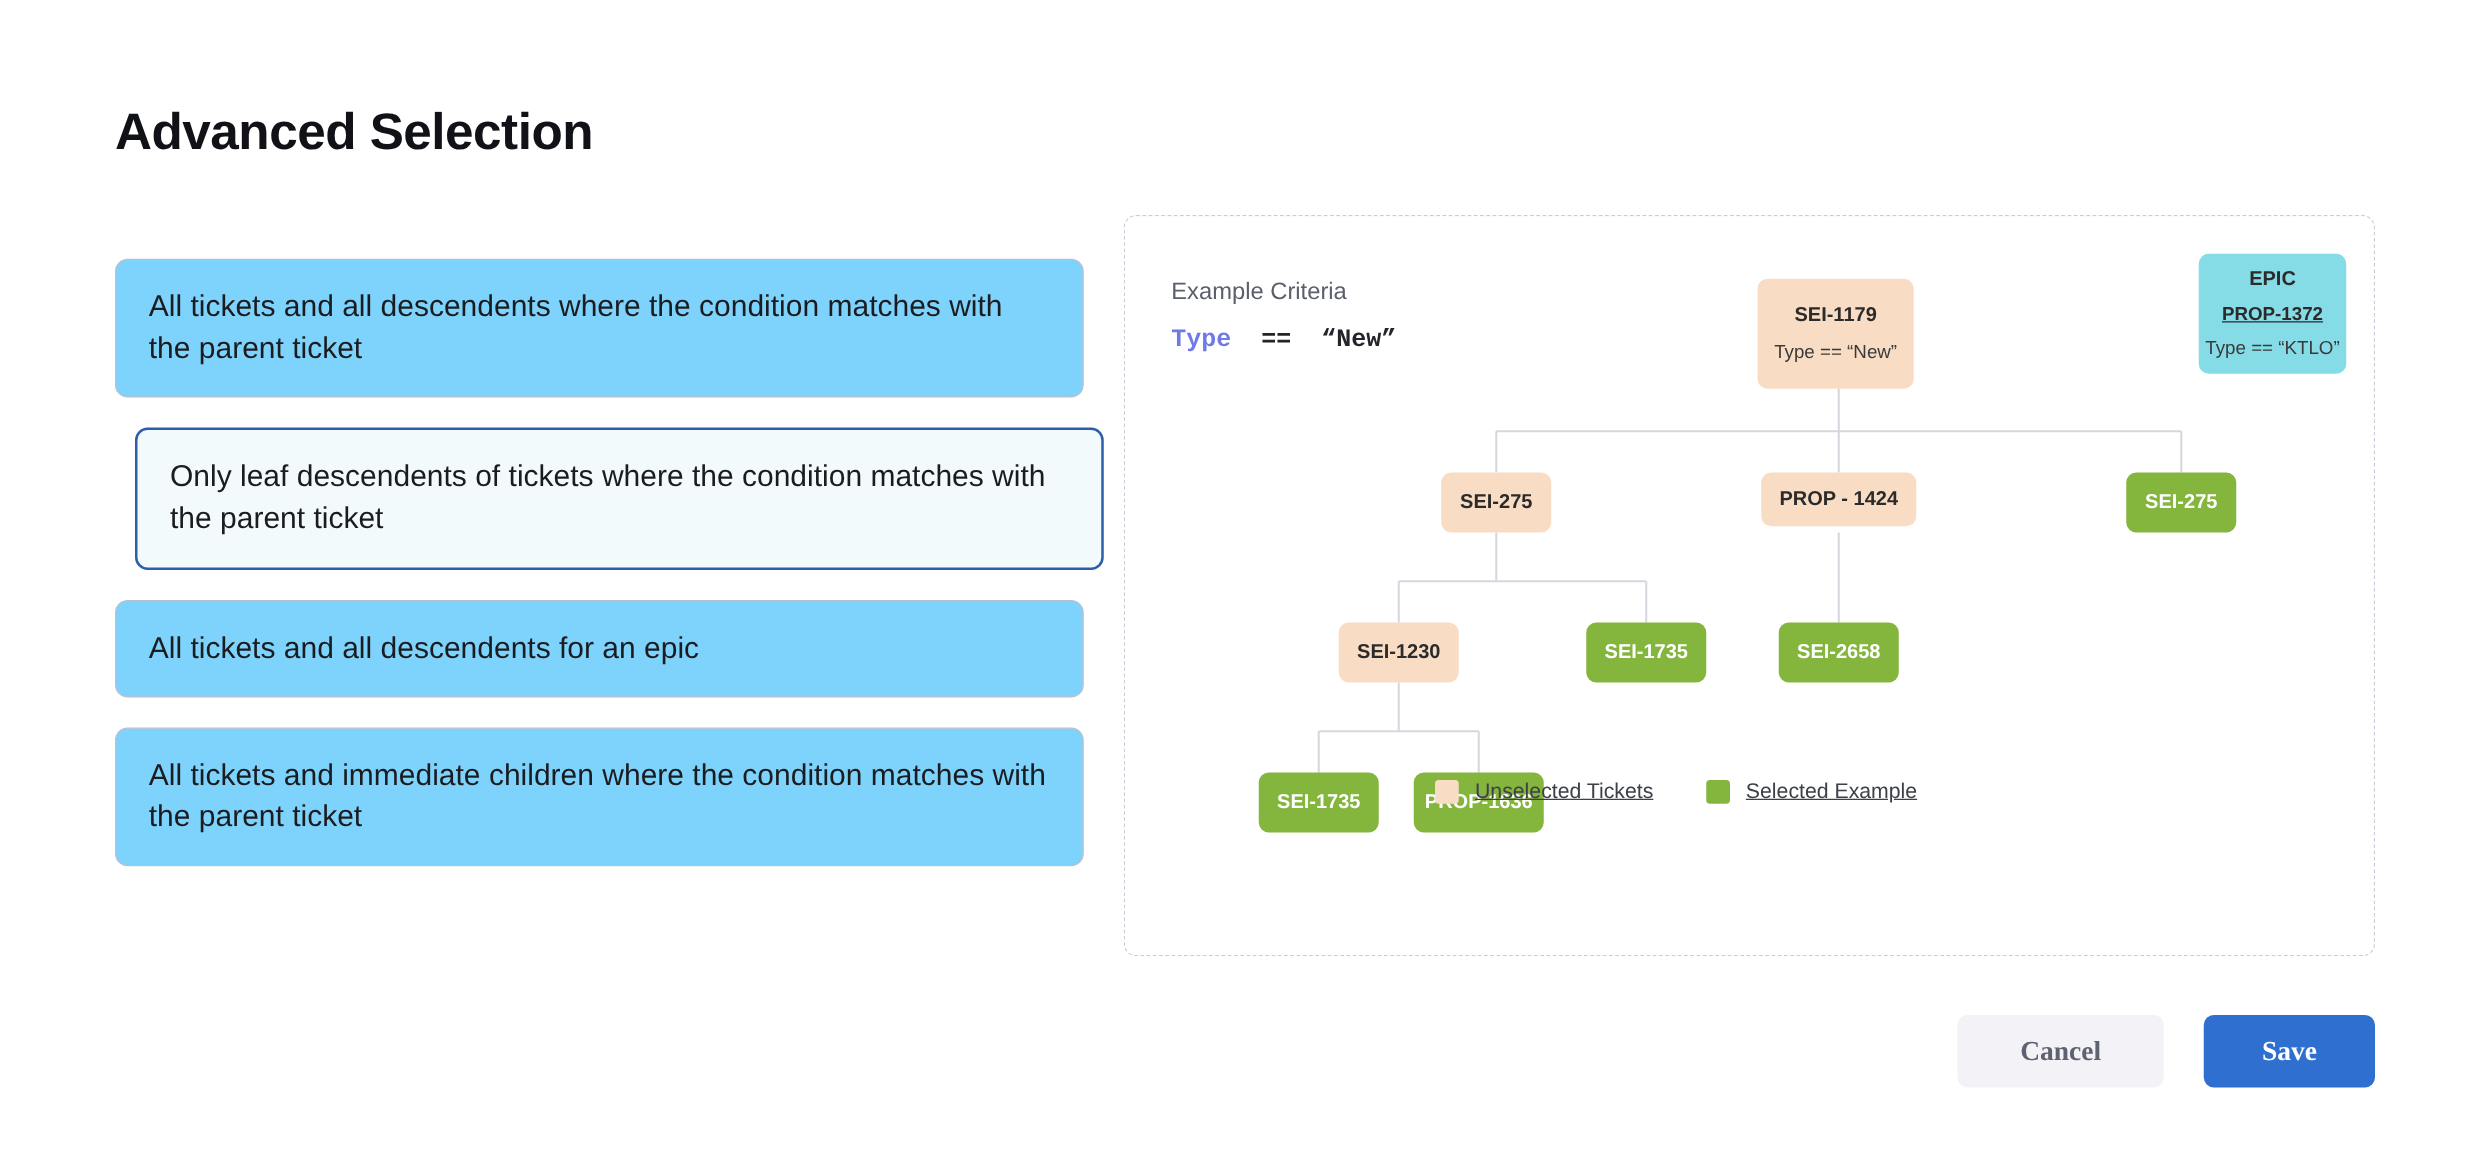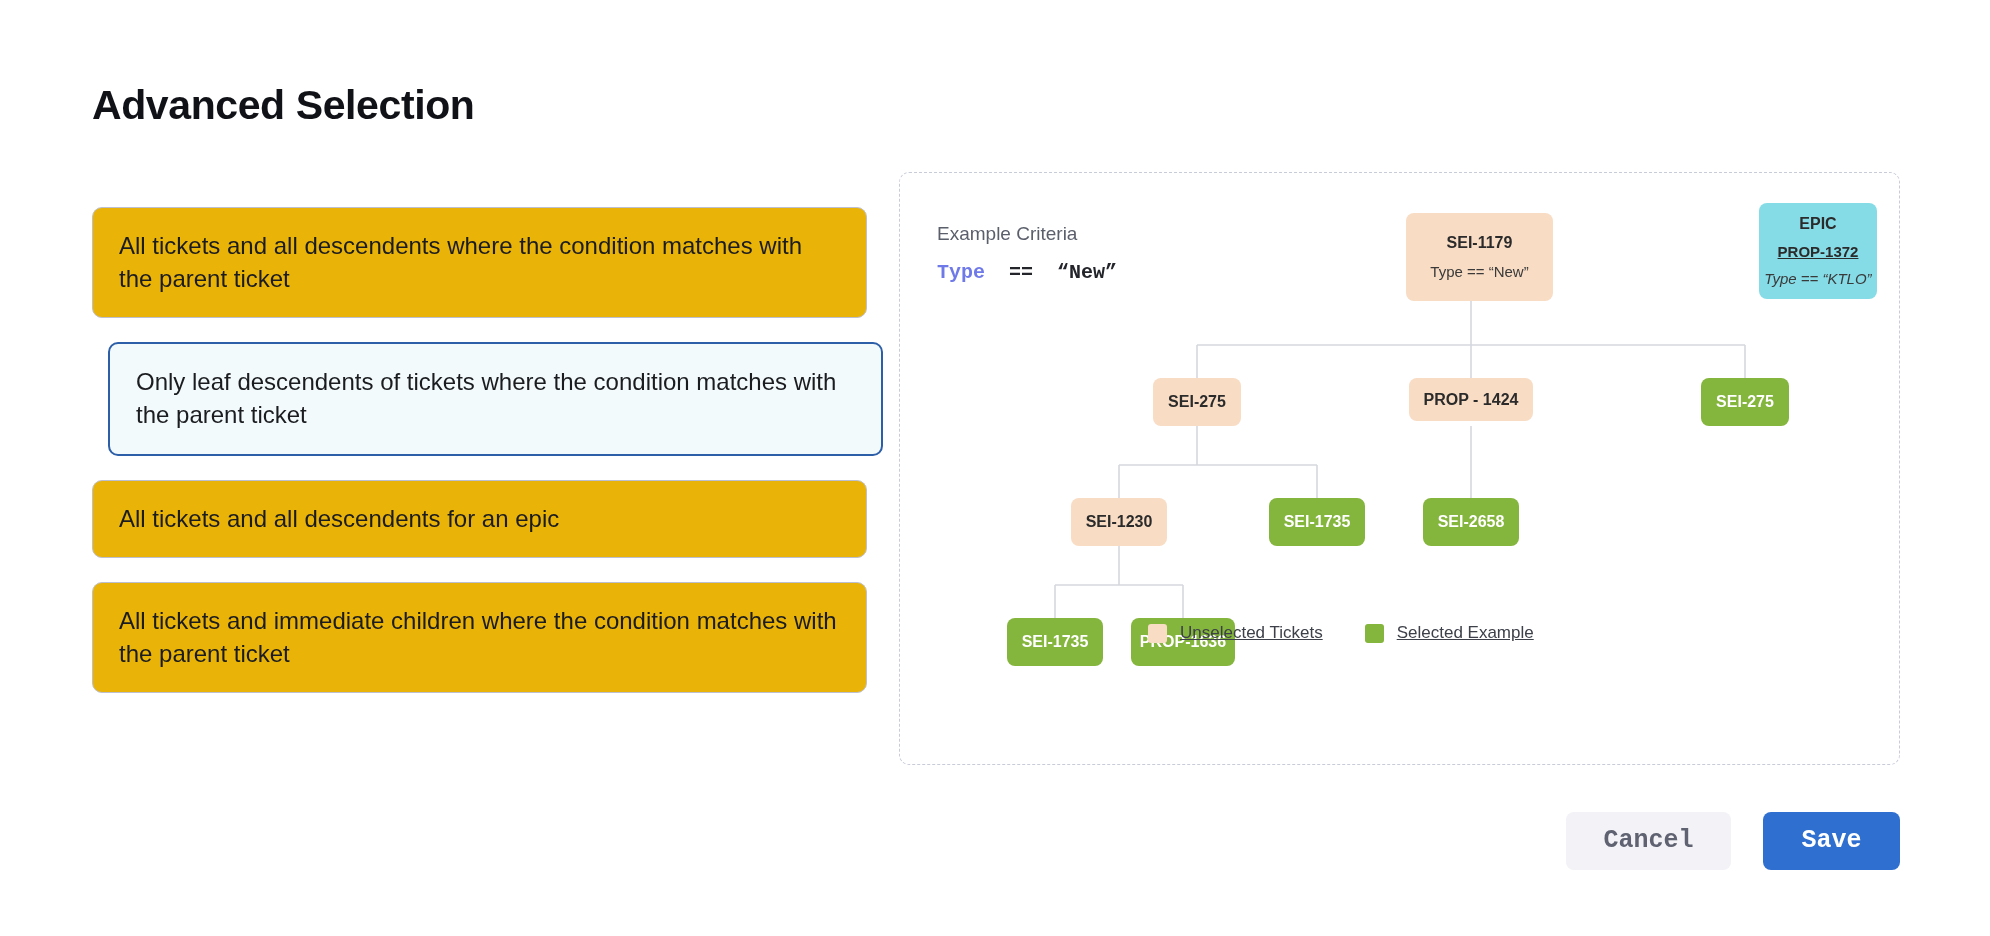--- a/index.html
+++ b/index.html
@@ -35,21 +35,21 @@
     position: absolute;
     left: 92px;
     top: 207px;
     width: 775px;
   }
   .option-card {
     position: relative;
     width: 775px;
     border: 1.5px solid #bcbfcf;
     border-radius: 10px;
-    background: #eab308;
+    background: #7dd3fc;
     padding: 22px 26px;
     margin-bottom: 24px;
     font-size: 24px;
     line-height: 1.36;
     color: #1b1c20;
     cursor: pointer;
   }
   .option-card.selected {
     border: 2.5px solid #2d5fa8;
     background: #f2fafc;
@@ -115,21 +115,21 @@
   .node.unselected { background: #f8dcc4; color: #2b2b2b; }
   .node.selected   { background: #84b53c; color: #ffffff; }
   .node.epic       { background: #85dbe6; color: #2b2b2b; }
   .node .line2 {
     font-weight: normal;
     font-size: 15px;
     margin-top: 11px;
     color: #3a3a3a;
   }
   .node.epic .line2 { font-weight: bold; margin-top: 10px; color: #2b2b2b; text-decoration: underline; }
-  .node.epic .line3 { font-weight: normal; font-size: 15px; margin-top: 10px; color: #3a3a3a; font-style: italic; }
+  .node.epic .line3 { font-weight: normal; font-size: 15px; margin-top: 10px; color: #3a3a3a; }
 
   
   .legend {
     position: absolute;
     left: 248px;
     top: 450px;
     display: flex;
     align-items: center;
     gap: 42px;
   }
@@ -154,27 +154,27 @@
     position: absolute;
     right: 90px;
     top: 812px;
     display: flex;
     align-items: center;
     gap: 32px;
   }
   .btn {
     border: none;
     border-radius: 8px;
-    font-size: 25px;
+    font-size: 22px;
     font-weight: bold;
     padding: 0 34px;
     height: 58px;
     line-height: 58px;
     cursor: pointer;
-    font-family: Liberation Mono, monospace;
+    font-family: Liberation Serif, serif;
   }
   .btn-cancel { background: #f2f2f7; color: #5f6270; min-width: 165px; }
   .btn-save   { background: #2f6fd0; color: #ffffff; min-width: 137px; }
 </style>
 </head>
 <body>
 
 <div id="root">
 
   <h1 class="page-title">Advanced Selection</h1>
@@ -225,21 +225,21 @@
 
           <path d="M 571 253 L 571 325"></path>
 
           <path d="M 219 373 L 219 412"></path>
           <path d="M 155 412 L 283 412"></path>
           <path d="M 155 412 L 155 445"></path>
           <path d="M 283 412 L 283 445"></path>
         </g>
       </svg>
 
-      <div class="node unselected" style="left:506px; top:40px; width:147px; height:88px;">
+      <div class="node unselected" style="left:506px; top:50px; width:125px; height:88px;">
         <span>SEI-1179</span>
         <span class="line2">Type == “New”</span>
       </div>
 
       <div class="node epic" style="left:859px; top:30px; width:118px; height:96px;">
         <span>EPIC</span>
         <span class="line2">PROP-1372</span>
         <span class="line3">Type == “KTLO”</span>
       </div>
 

